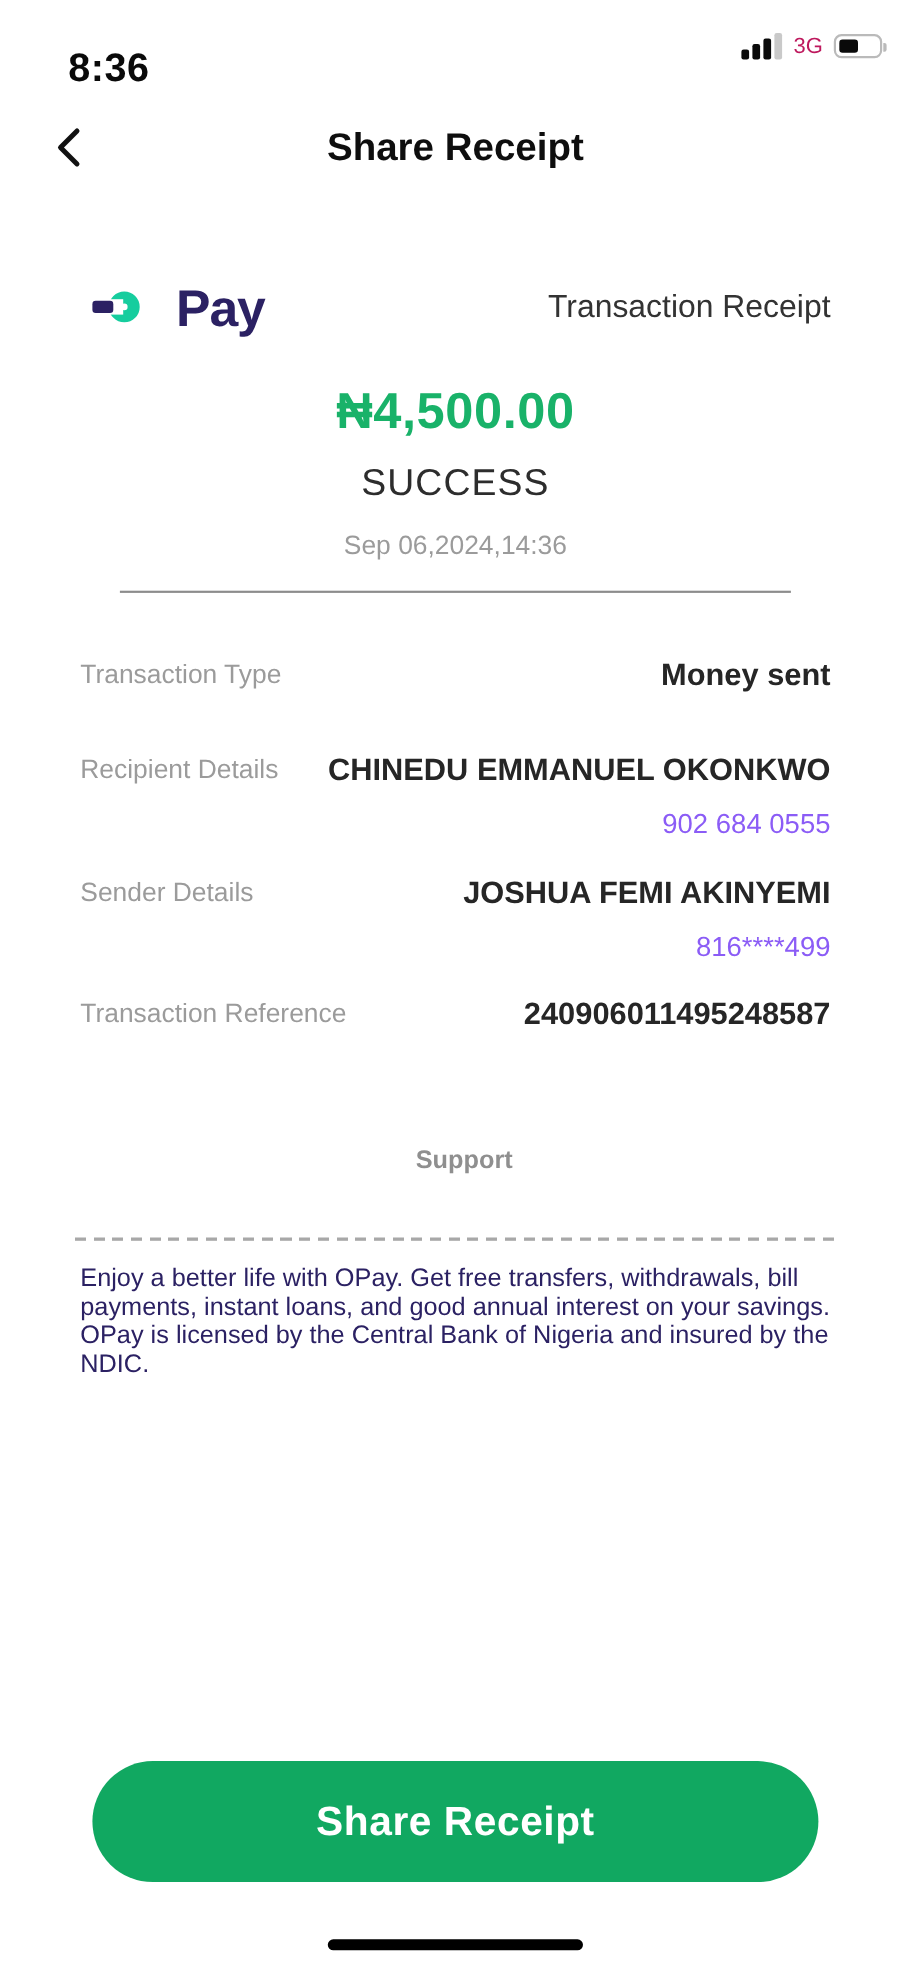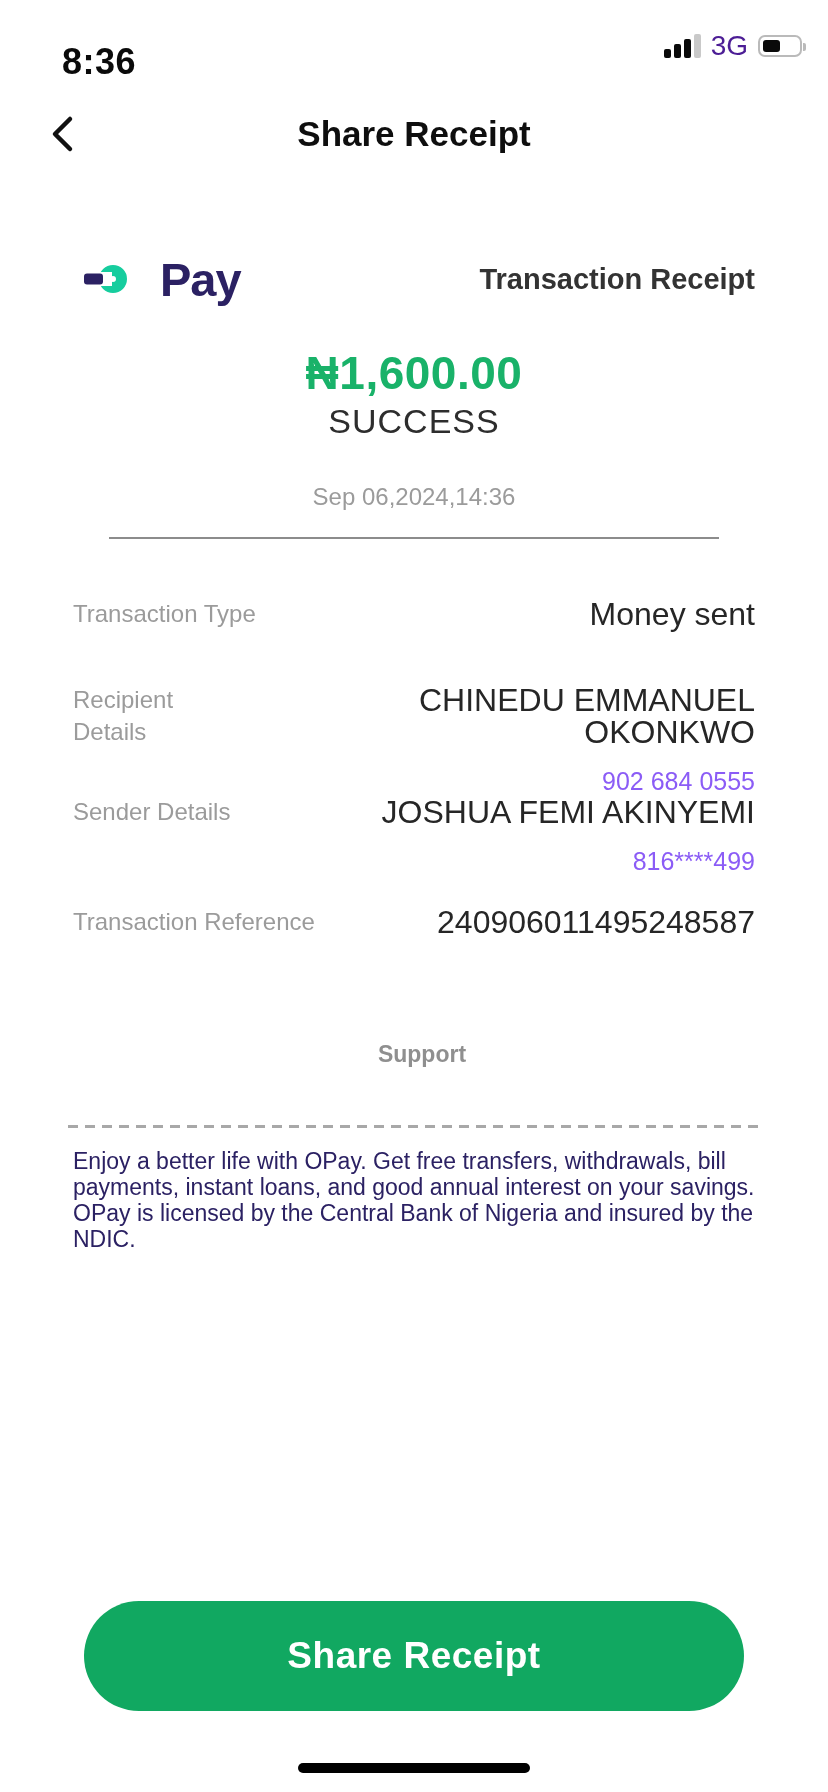--- a/index.html
+++ b/index.html
@@ -7,48 +7,48 @@
   body { font-family:"Liberation Sans","DejaVu Sans",sans-serif; }
   .screen { position:relative; width:828px; height:1792px; background:#ffffff; overflow:hidden; margin:0 auto; }
 
   
   .status-bar { position:absolute; top:24px; left:0; right:0; height:44px; }
   .sb-time { position:absolute; left:62px; top:17px; font-size:36px; font-weight:600; color:#0a0a0a; letter-spacing:.5px; }
   .sb-right { position:absolute; right:26px; top:6px; display:flex; align-items:center; gap:10px; }
   .sig { display:flex; align-items:flex-end; gap:3px; height:24px; }
   .sig span { width:7px; border-radius:2px; background:#0a0a0a; display:block; }
   .sig .s1{height:9px} .sig .s2{height:14px} .sig .s3{height:19px} .sig .s4{height:24px; background:#c9c9c9;}
-  .sb-net { font-size:28px; color:#4c1d95; }
+  .sb-net { font-size:20px; color:#be185d; }
   .battery { position:relative; width:44px; height:22px; border:2px solid #bababa; border-radius:7px; }
   .battery .fill { position:absolute; left:3px; top:3px; bottom:3px; width:17px; background:#0a0a0a; border-radius:3px; }
   .battery .cap { position:absolute; right:-6px; top:6px; width:3px; height:8px; background:#bababa; border-radius:0 2px 2px 0; }
 
   
   .nav { position:absolute; top:100px; left:0; right:0; height:60px; }
   .back-btn { position:absolute; left:48px; top:10px; width:44px; height:48px; display:flex; align-items:center; cursor:pointer; background:none; border:none; }
   .nav-title { position:absolute; left:0; right:0; top:14px; text-align:center; font-size:35px; font-weight:700; color:#0e0e0e; }
 
   
   .brand-row { position:absolute; top:250px; left:73px; right:73px; height:58px; display:flex; align-items:center; justify-content:space-between; }
   .logo { display:flex; align-items:center; padding-left:26px;gap:28px; }
   .logo-ring { position:relative; width:28px; height:28px; border:11px solid #16cd9e; border-radius:50%; }
   .logo-cut { position:absolute; left:-13px; top:50%; transform:translateY(-50%); width:15px; height:14px; background:#fff; }
   .logo-dash { position:absolute; left:-26px; top:50%; transform:translateY(-50%); width:19px; height:11px; background:#2b2163; border-radius:3px; }
   .logo-word { font-size:47px; font-weight:700; color:#2b2163; margin-left:5px; letter-spacing:-1px; }
-  .brand-title { font-size:29px; font-weight:700; color:#333333;text-align:right; }
+  .brand-title { font-size:29px; font-weight:400; color:#333333;text-align:right; }
 
   .amount { position:absolute; top:346px; left:0; right:0; text-align:center; font-size:46px; font-weight:700; color:#19b269; letter-spacing:.5px; }
-  .status-text { position:absolute; top:402px; left:0; right:0; text-align:center; font-size:34px; font-weight:400; color:#2d2d2d; letter-spacing:1px; }
+  .status-text { position:absolute; top:420px; left:0; right:0; text-align:center; font-size:34px; font-weight:400; color:#2d2d2d; letter-spacing:1px; }
   .date-text { position:absolute; top:483px; left:0; right:0; text-align:center; font-size:24px; color:#9b9b9b; }
   .divider { position:absolute; top:537px; left:109px; width:610px; height:2px; background:#8c8c8c; }
 
   .row { position:absolute; left:73px; right:73px; display:flex; justify-content:space-between; align-items:flex-start; }
   .row-label { font-size:24px; color:#9b9b9b; line-height:32px; }
   .row-values { text-align:right; }
-  .row-value { font-size:32px; color:#262626; font-weight:400; line-height:32px; }
+  .row-value { font-size:28px; color:#262626; font-weight:700; line-height:32px; }
   .row-sub { font-size:25px; color:#8b5cf6; line-height:30px; margin-top:18px; }
   .r1{top:598px} .r2{top:684px} .r3{top:796px} .r4{top:906px}
 
   .support-label { position:absolute; top:1041px; left:16px; right:0; text-align:center; font-size:23px; font-weight:600; color:#8f8f8f; }
   .support-email { position:absolute; top:1076px; left:0; right:0; text-align:center; font-size:26px; font-weight:700; color:#1cb572; text-decoration:none; display:block; cursor:pointer; }
   .dashed { position:absolute; top:1125px; left:68px; right:68px; height:3px;
             background:repeating-linear-gradient(90deg,#a8a8a8 0 10px,transparent 10px 17px); }
   .footer-note { position:absolute; top:1148px; left:73px; width:682px; font-size:23px; line-height:26px; color:#2b2163; }
 
   
@@ -92,21 +92,21 @@
     <div class="logo">
       <div class="logo-ring">
         <div class="logo-cut"></div>
         <div class="logo-dash"></div>
       </div>
       <div class="logo-word">Pay</div>
     </div>
     <div class="brand-title">Transaction Receipt</div>
   </div>
 
-  <div class="amount">₦1,600.00</div>
+  <div class="amount">₦4,500.00</div>
   <div class="status-text">SUCCESS</div>
   <div class="date-text">Sep 06,2024,14:36</div>
   <div class="divider"></div>
 
   <div class="row r1">
     <div class="row-label">Transaction Type</div>
     <div class="row-values">
       <div class="row-value">Money sent</div>
     </div>
   </div>

